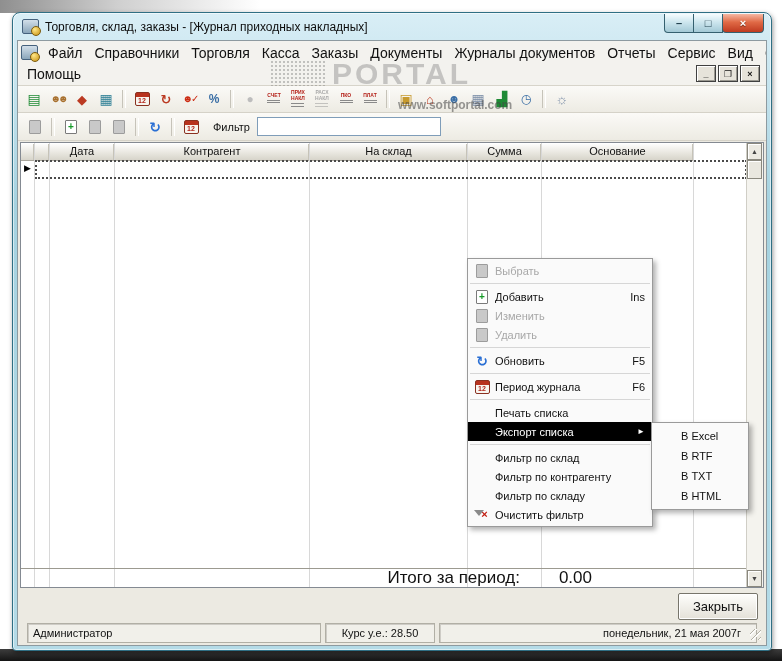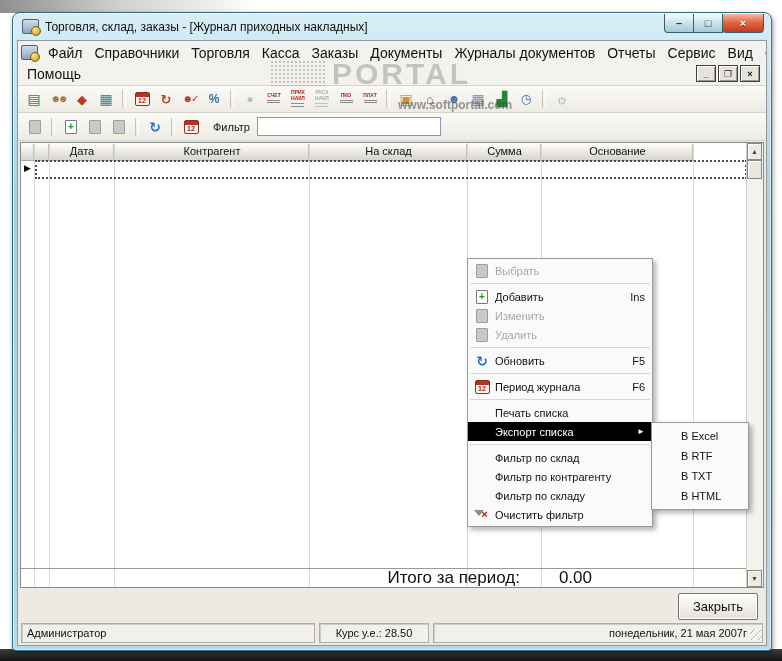--- a/index.html
+++ b/index.html
@@ -97,21 +97,21 @@
     box-shadow:inset 1px 1px 0 #fff;display:flex;align-items:center;justify-content:center;
     font-size:7px;color:#444;box-sizing:border-box}
   .sbtn.up{top:0}.sbtn.down{bottom:0}
   .sthumb{position:absolute;left:0;top:17px;width:15px;height:19px;background:#e9e7df;
     border:1px solid #8a887e;box-shadow:inset 1px 1px 0 #fff;box-sizing:border-box}
   
   .btn-row{height:31px;position:relative}
   .close-btn{position:absolute;right:8px;top:3px;width:78px;height:25px;
     background:linear-gradient(#fefefc,#e4e1d8);border:1px solid #77756b;border-radius:2px;
     box-shadow:inset 0 0 0 1px #fff;display:flex;align-items:center;justify-content:center;font-size:13px}
-  .statusbar{height:24px;display:flex;gap:4px;padding:2px 3px;box-sizing:border-box}
+  .statusbar{height:24px;display:flex;gap:4px;padding:2px 9px;box-sizing:border-box}
   .spanel{border:1px solid #b1afa5;box-shadow:inset 1px 1px 0 rgba(125,123,115,.3);
     background:#f1f0ea;font-size:11px;display:flex;align-items:center;padding:0 5px;box-sizing:border-box}
   .sp-user{width:294px}
   .sp-rate{width:110px;justify-content:center}
   .sp-date{flex:1;justify-content:flex-end;position:relative;padding-right:15px}
   .grip{position:absolute;right:1px;bottom:1px;width:11px;height:11px;
     background:repeating-linear-gradient(135deg,transparent 0 3px,#b3b1a6 3px 4px,#fdfdfb 4px 5px)}
   
   .context-menu{position:absolute;left:467px;top:258px;width:184px;background:#fafafa;
     border:1px solid #9a9a9a;box-shadow:3px 3px 5px rgba(0,0,0,.3);padding:2px 0;z-index:50}

